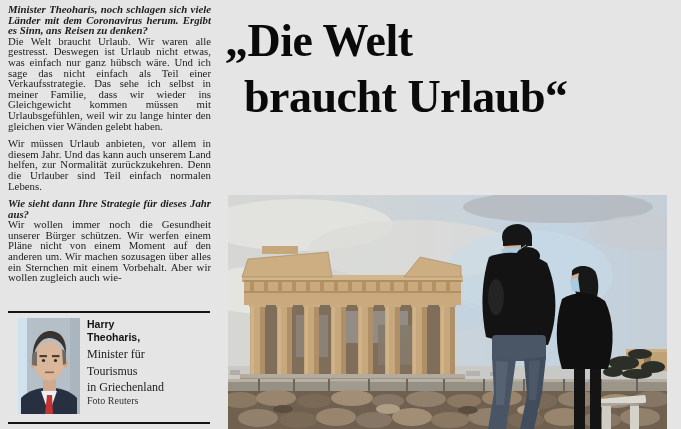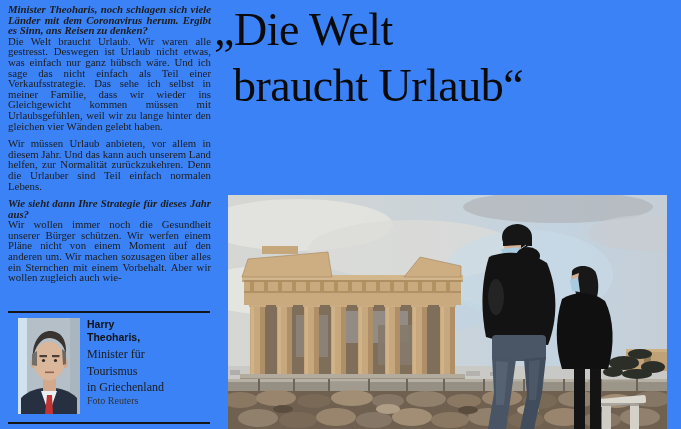--- a/index.html
+++ b/index.html
@@ -1,16 +1,16 @@
 <!DOCTYPE html>
 <html lang="de"><head>
 <meta charset="utf-8">
 <style>
   html,body{margin:0;padding:0;background:#fff;}
-  .page{position:relative;width:681px;height:429px;background:#3b82f6;overflow:hidden;
+  .page{position:relative;width:681px;height:429px;background:#e5e5e5;overflow:hidden;
         font-family:"Liberation Serif",serif;color:#1a1a1a;}
 
   
   .left-col{position:absolute;left:8px;top:4px;width:203px;height:306px;overflow:hidden;
             font-size:10.8px;line-height:10.6px;text-align:justify;color:#1c1c1c;}
   .qa{margin:0 0 7px 0;}
   .q{font-weight:bold;font-style:italic;}
   .a{}
 
   .rule{position:absolute;left:8px;width:202px;height:2px;background:#141414;}
@@ -90,21 +90,21 @@
 Theoharis,</div>
       <div class="bio-role">Minister für
 Tourismus
 in Griechenland</div>
       <div class="bio-credit">Foto Reuters</div>
     </div>
   </div>
 
   <div class="rule rule-bottom"></div>
 
-  <h1 class="headline" style="margin:0;font-weight:400;">„Die Welt
+  <h1 class="headline" style="margin:11px;font-weight:700;">„Die Welt
 braucht Urlaub“</h1>
 
 
   <div class="main-photo">
     <svg width="439" height="234" viewBox="0 0 439 234" xmlns="http://www.w3.org/2000/svg">
       <defs>
         <linearGradient id="sky" x1="0" y1="0" x2="1" y2="0">
           <stop offset="0" stop-color="#d6d7d3"></stop>
           <stop offset="0.45" stop-color="#cbd3d8"></stop>
           <stop offset="0.75" stop-color="#c3d3e0"></stop>

